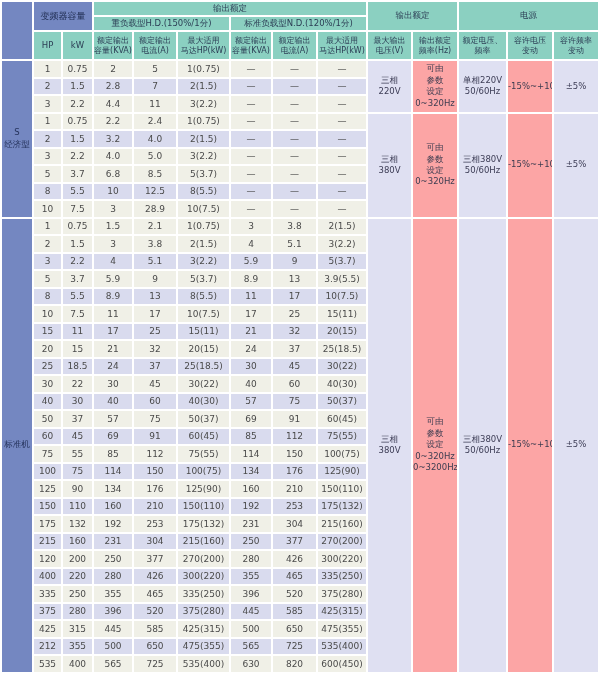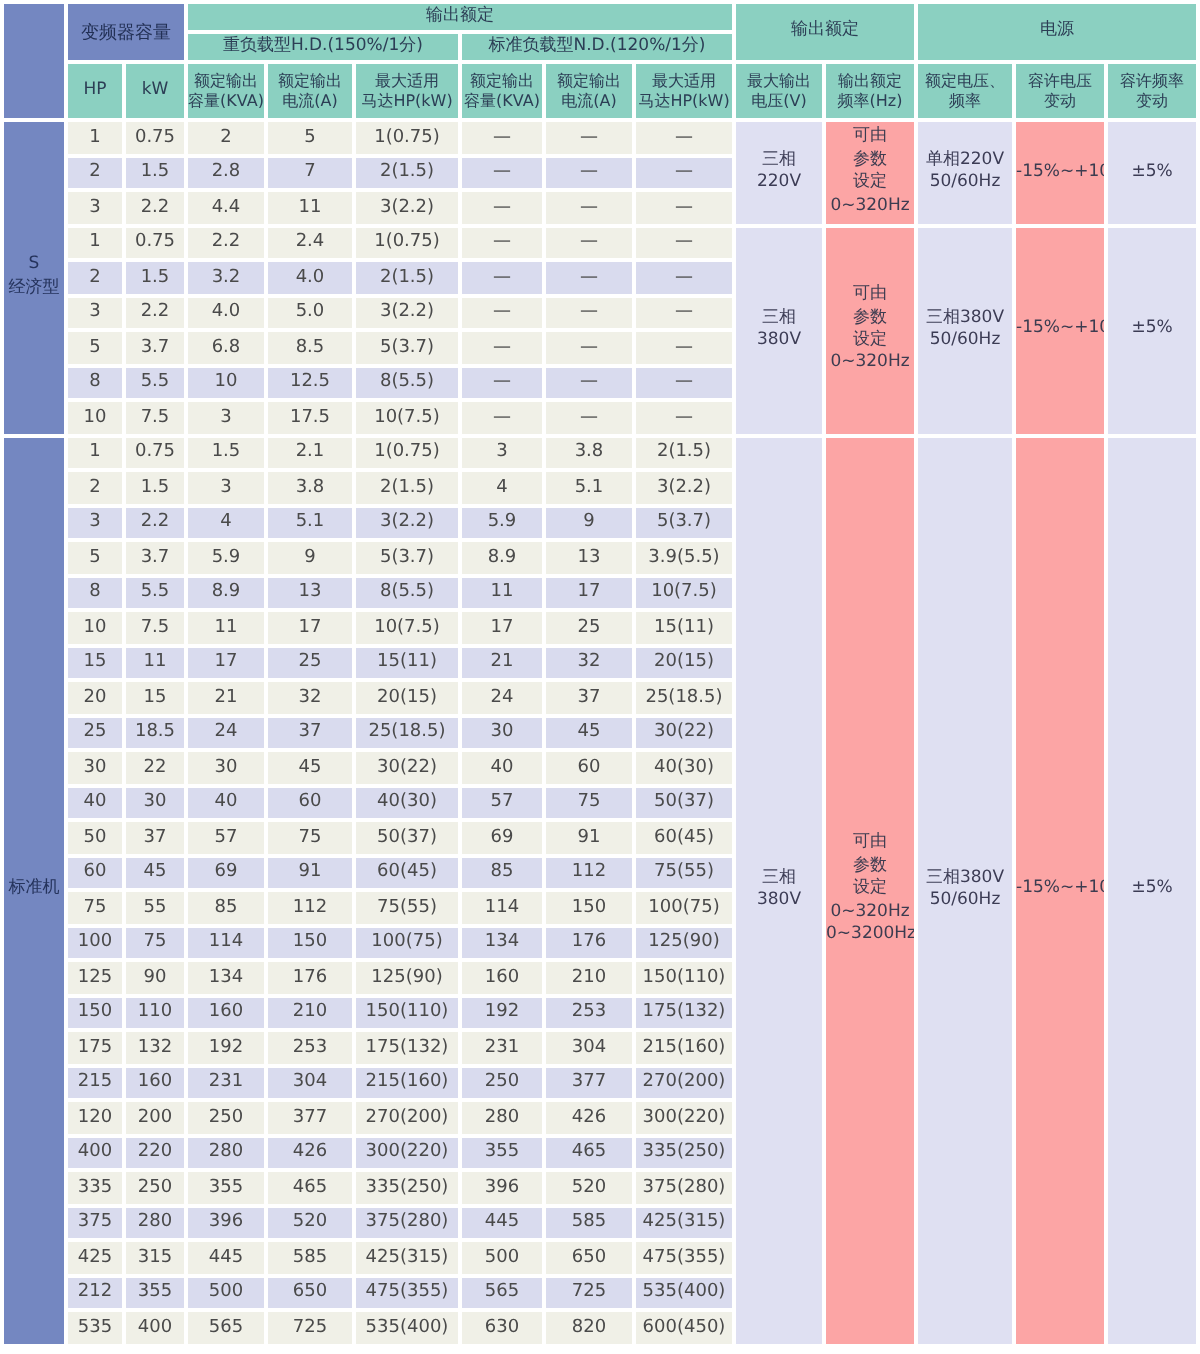--- a/index.html
+++ b/index.html
@@ -182,21 +182,21 @@
           <td class="data-cell lav">12.5</td>
           <td class="data-cell lav">8(5.5)</td>
           <td class="data-cell lav">—</td>
           <td class="data-cell lav">—</td>
           <td class="data-cell lav">—</td>
         </tr>
         <tr>
           <td class="data-cell cream">10</td>
           <td class="data-cell cream">7.5</td>
           <td class="data-cell cream">3</td>
-          <td class="data-cell cream">17.5</td>
+          <td class="data-cell cream">28.9</td>
           <td class="data-cell cream">10(7.5)</td>
           <td class="data-cell cream">—</td>
           <td class="data-cell cream">—</td>
           <td class="data-cell cream">—</td>
         </tr>
         <tr>
           <td rowspan="26" class="section-label">标准机</td>
           <td class="data-cell cream">1</td>
           <td class="data-cell cream">0.75</td>
           <td class="data-cell cream">1.5</td>

